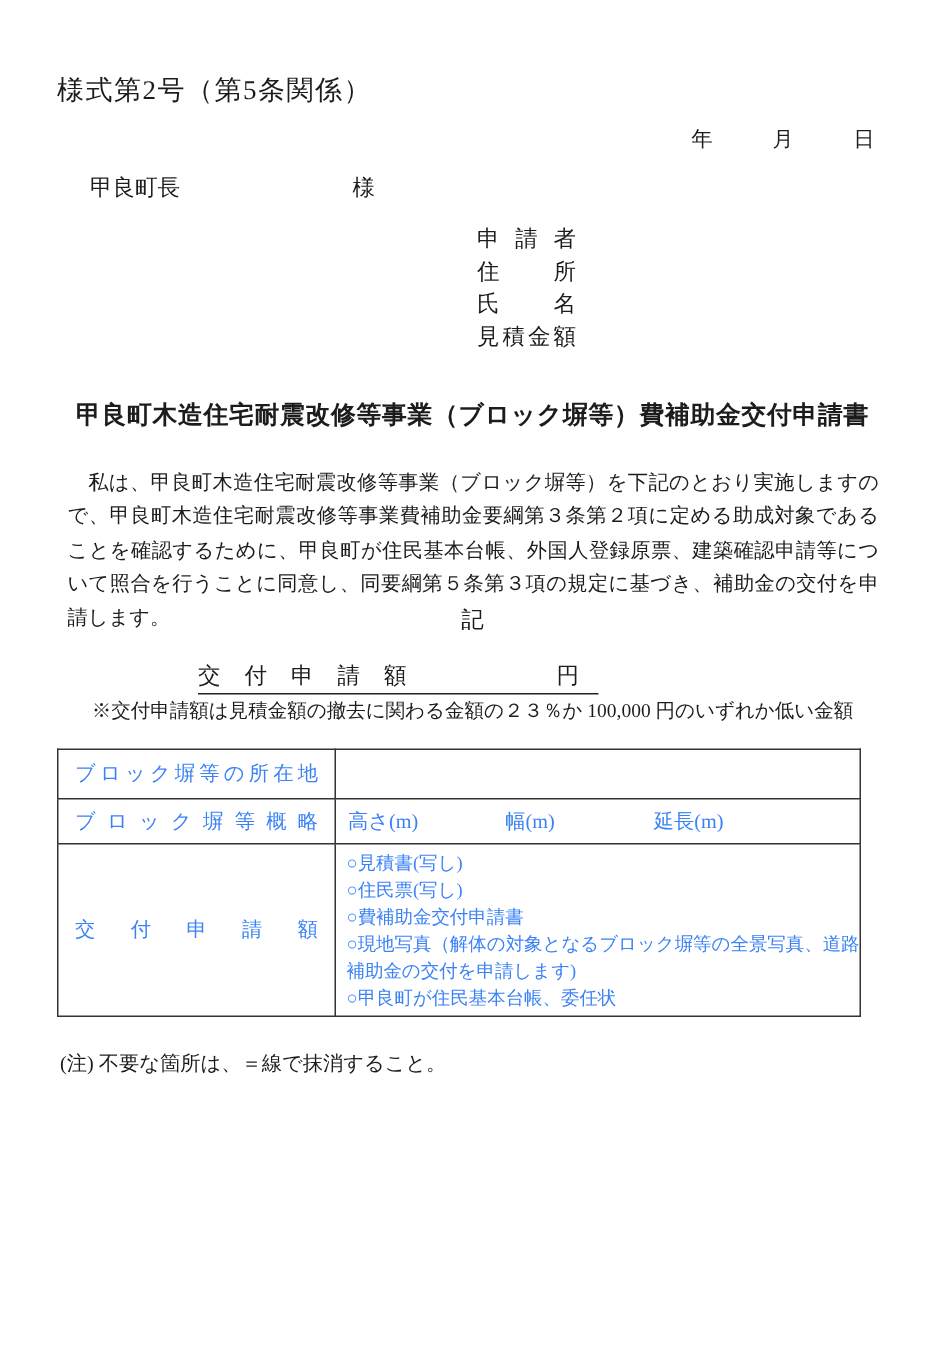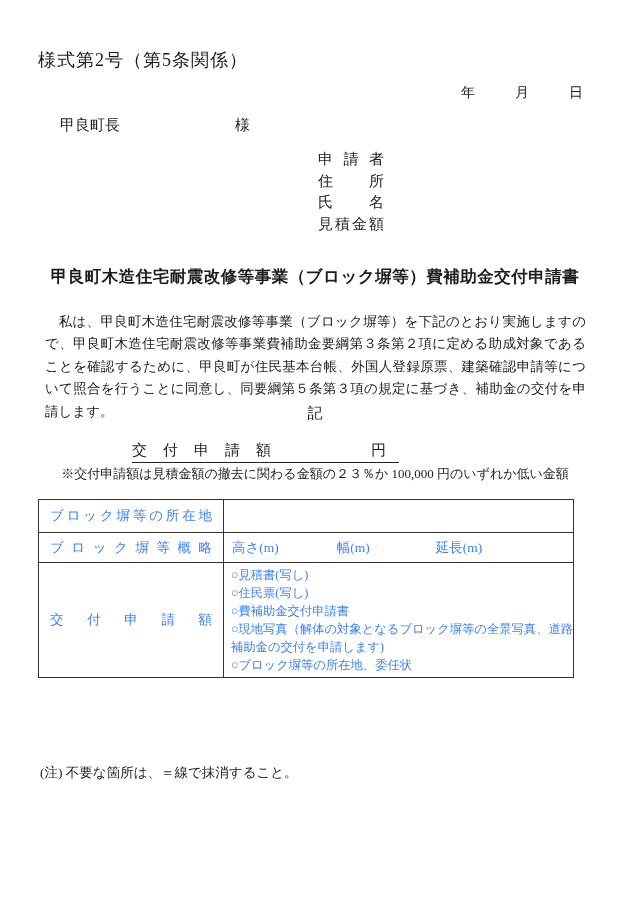--- a/index.html
+++ b/index.html
@@ -74,21 +74,21 @@
   .yen-cell { padding:0 8px; text-align:right; }
 
   .tel-cell { padding:0 8px; }
   .tel-cell .telwrap { display:flex; align-items:center; }
   .tel-cell .tel-open { margin-left:167px; }
   .tel-cell .tel-close { margin-left:auto; }
 
   .attach-cell { padding:3px 7px; vertical-align:top !important; }
   .attach-cell .line { font-size:12.3px; line-height:18px; white-space:nowrap; }
 
-  .footnote { left:40px; top:764px; font-size:13.5px; }
+  .footnote { left:40px; top:700px; font-size:13.5px; }
 </style>
 </head>
 <body>
 
 <div class="abs form-number">様式第2号（第5条関係）</div>
 
 <div class="abs date-line">
   <span>年</span>
   <span>月</span>
   <span>日</span>
@@ -146,19 +146,19 @@
   <tr class="r5">
     <td class="col-label">
           <span class="jcell">交付申請額</span>
         </td>
     <td class="attach-cell">
       <div class="line">○見積書(写し)</div>
       <div class="line">○住民票(写し)</div>
       <div class="line">○費補助金交付申請書</div>
       <div class="line">○現地写真（解体の対象となるブロック塀等の全景写真、道路に</div>
       <div class="line">補助金の交付を申請します)</div>
-      <div class="line">○ブロック塀等の所在地、委任状</div>
+      <div class="line">○甲良町が住民基本台帳、委任状</div>
     </td>
   </tr>
 </tbody>
   </table>
 
 <div class="abs footnote">(注) 不要な箇所は、＝線で抹消すること。</div>
 
 </body></html>

